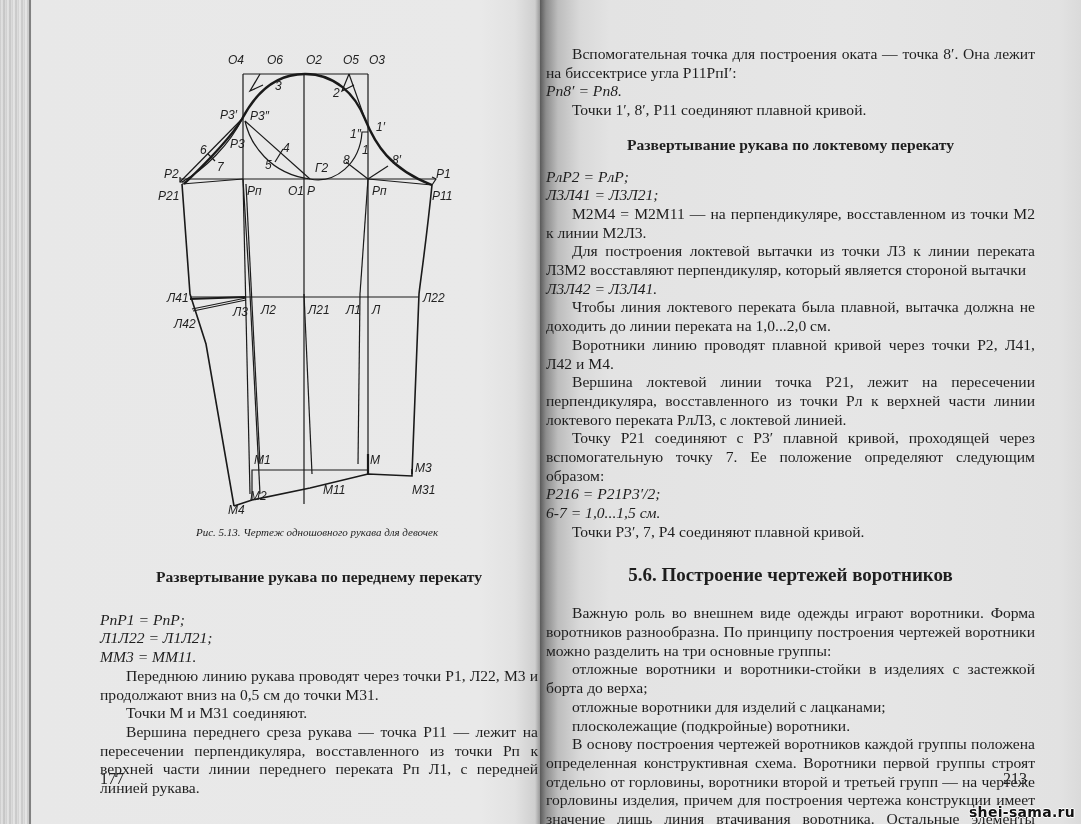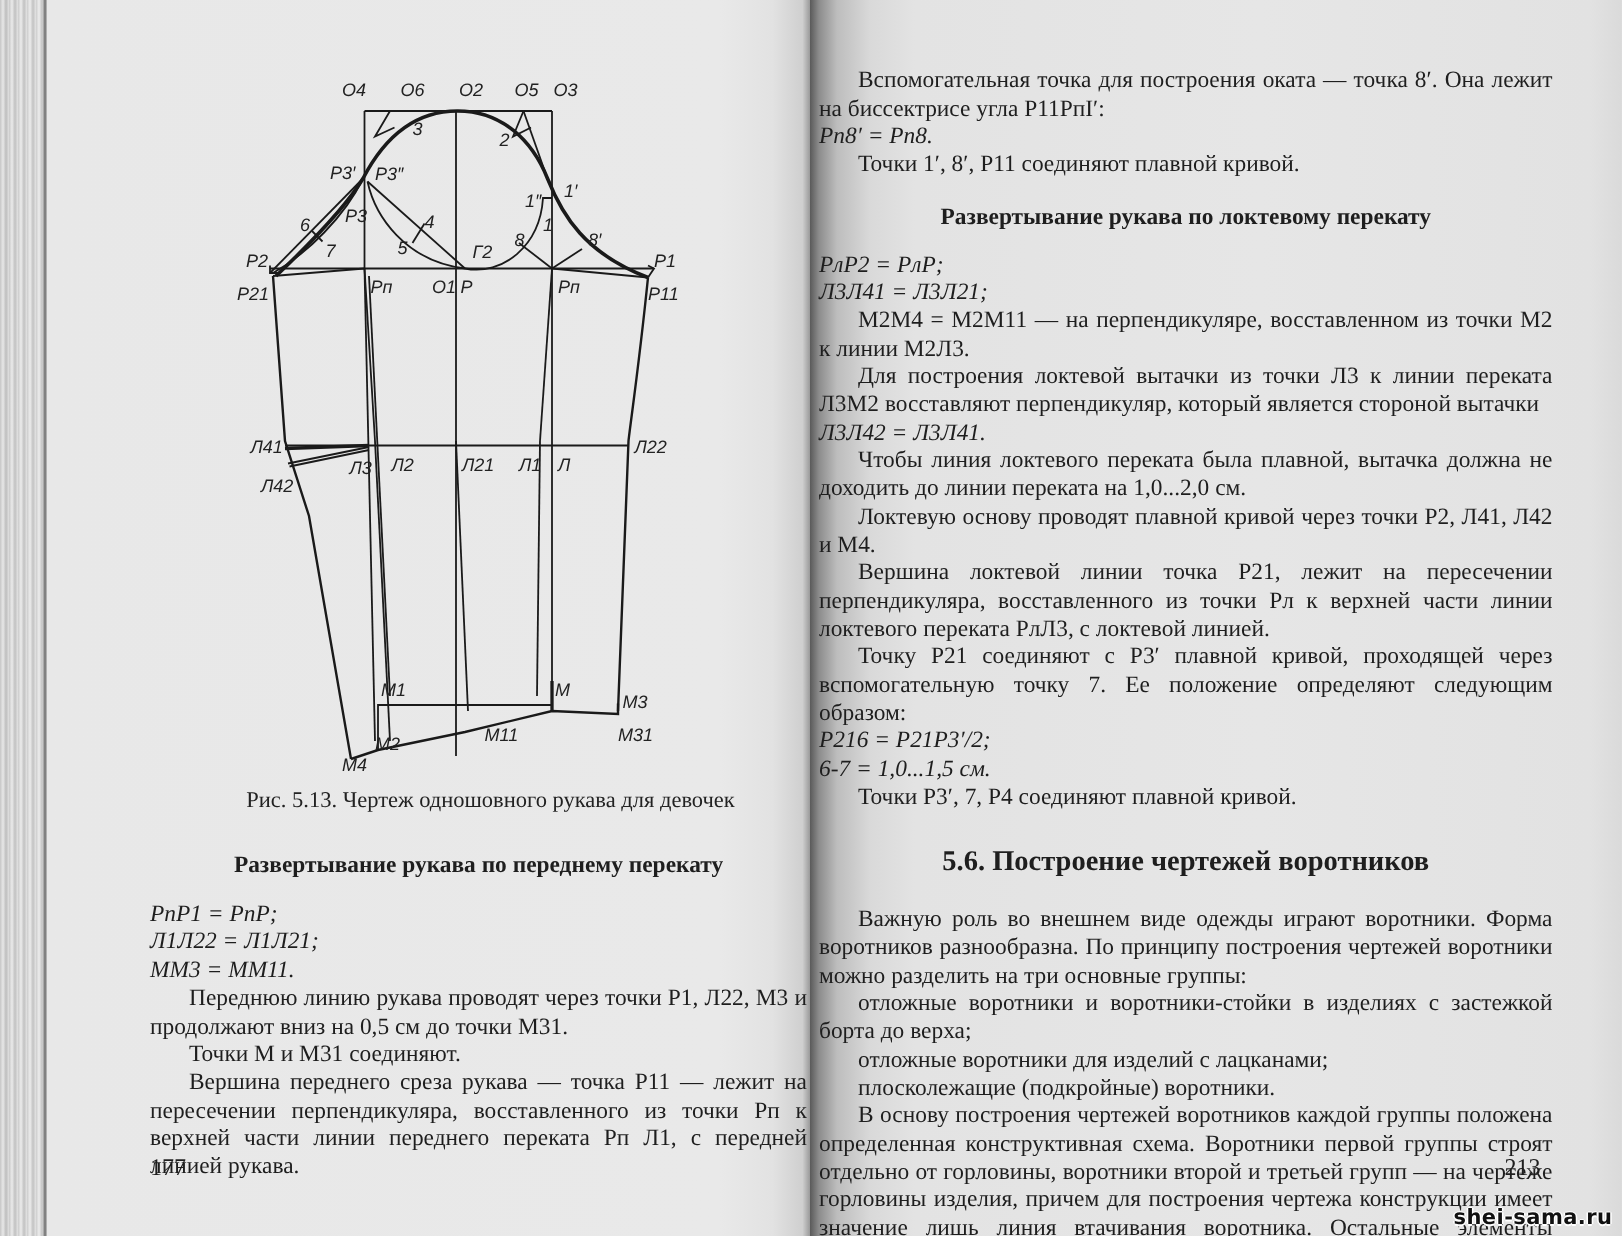--- a/index.html
+++ b/index.html
@@ -24,22 +24,22 @@
   .page-right {
     position: relative; width: 541px; height: 824px;
     background: linear-gradient(to right, #5a5a5a 0px, #8c8c8c 6px, #bdbdbd 18px, #d9d9d9 40px, #e3e3e3 70px, #e6e6e6 300px, #e2e2e2 520px, #dadada 541px);
   }
 
   
   .figure { position: absolute; left: 150px; top: 44px; width: 320px; height: 480px; }
   .figure svg { width: 320px; height: 480px; overflow: visible; }
   .lbl { font-family: "Liberation Sans", "DejaVu Sans", sans-serif; font-style: italic; font-size: 12px; fill: #222; }
   .caption {
-    position: absolute; left: 162px; top: 526px; width: 330px;
-    font-size: 15px; text-align: center; color: #222;
+    position: absolute; left: 152px; top: 526px; width: 330px;
+    font-size: 11px; text-align: center; color: #222; font-style: italic;
   }
 
   .txt { position: absolute; font-size: 15.6px; line-height: 18.7px; text-align: justify; }
   .txt p { margin: 0; }
   .ind { text-indent: 26px; }
   .formula { font-style: italic; }
   .head {
     font-weight: bold; text-align: center; font-size: 15.6px;
   }
   .sec-head { font-weight: bold; text-align: center; font-size: 19px; font-family: "Liberation Serif", serif; }
@@ -165,21 +165,21 @@
           <text class="lbl" x="173" y="450">M11</text>
           <text class="lbl" x="262" y="450">M31</text>
           <text class="lbl" x="78" y="470">M4</text>
         </g>
       </svg>
     </div>
 
     <div class="caption">Рис. 5.13. Чертеж одношовного рукава для девочек</div>
 
     <div class="txt" style="left:100px; top:568px; width:438px;">
-      <p class="head" style="margin-bottom:14px;">Развертывание рукава по переднему перекату</p>
+      <p class="head" style="margin-bottom:24px;">Развертывание рукава по переднему перекату</p>
       <p class="formula">PпP1 = PпP;</p>
       <p class="formula">Л1Л22 = Л1Л21;</p>
       <p class="formula">MM3 = MM11.</p>
       <p class="ind">Переднюю линию рукава проводят через точки P1, Л22, M3 и продолжают вниз на 0,5 см до точки M31.</p>
       <p class="ind">Точки M и M31 соединяют.</p>
       <p class="ind">Вершина переднего среза рукава — точка P11 — лежит на пересечении перпендикуляра, восставленного из точки Pп к верхней части линии переднего переката Pп Л1, с передней линией рукава.</p>
     </div>
 
     <div class="pn" style="left:100px; top:770px;">177</div>
   </div>
@@ -189,21 +189,21 @@
       <p class="ind">Вспомогательная точка для построения оката — точка 8′. Она лежит на биссектрисе угла P11PпI′:</p>
       <p class="formula">Pп8′ = Pп8.</p>
       <p class="ind">Точки 1′, 8′, P11 соединяют плавной кривой.</p>
       <p class="head" style="margin:16px 0 13px;">Развертывание рукава по локтевому перекату</p>
       <p class="formula">PлP2 = PлP;</p>
       <p class="formula">Л3Л41 = Л3Л21;</p>
       <p class="ind">M2M4 = M2M11 — на перпендикуляре, восставленном из точки M2 к линии M2Л3.</p>
       <p class="ind">Для построения локтевой вытачки из точки Л3 к линии переката Л3M2 восставляют перпендикуляр, который является стороной вытачки</p>
       <p class="formula">Л3Л42 = Л3Л41.</p>
       <p class="ind">Чтобы линия локтевого переката была плавной, вытачка должна не доходить до линии переката на 1,0...2,0 см.</p>
-      <p class="ind">Локтевую основу проводят плавной кривой через точки P2, Л41, Л42 и M4.</p>
+      <p class="ind">Воротники линию проводят плавной кривой через точки P2, Л41, Л42 и M4.</p>
       <p class="ind">Вершина локтевой линии точка P21, лежит на пересечении перпендикуляра, восставленного из точки Pл к верхней части линии локтевого переката PлЛ3, с локтевой линией.</p>
       <p class="ind">Точку P21 соединяют с P3′ плавной кривой, проходящей через вспомогательную точку 7. Ее положение определяют следующим образом:</p>
       <p class="formula">P216 = P21P3′/2;</p>
       <p class="formula">6-7 = 1,0...1,5 см.</p>
       <p class="ind">Точки P3′, 7, P4 соединяют плавной кривой.</p>
       <p class="sec-head" style="margin:24px 0 20px;">5.6. Построение чертежей воротников</p>
       <p class="ind">Важную роль во внешнем виде одежды играют воротники. Форма воротников разнообразна. По принципу построения чертежей воротники можно разделить на три основные группы:</p>
       <p class="ind">отложные воротники и воротники-стойки в изделиях с застежкой борта до верха;</p>
       <p class="ind">отложные воротники для изделий с лацканами;</p>
       <p class="ind">плосколежащие (подкройные) воротники.</p>

